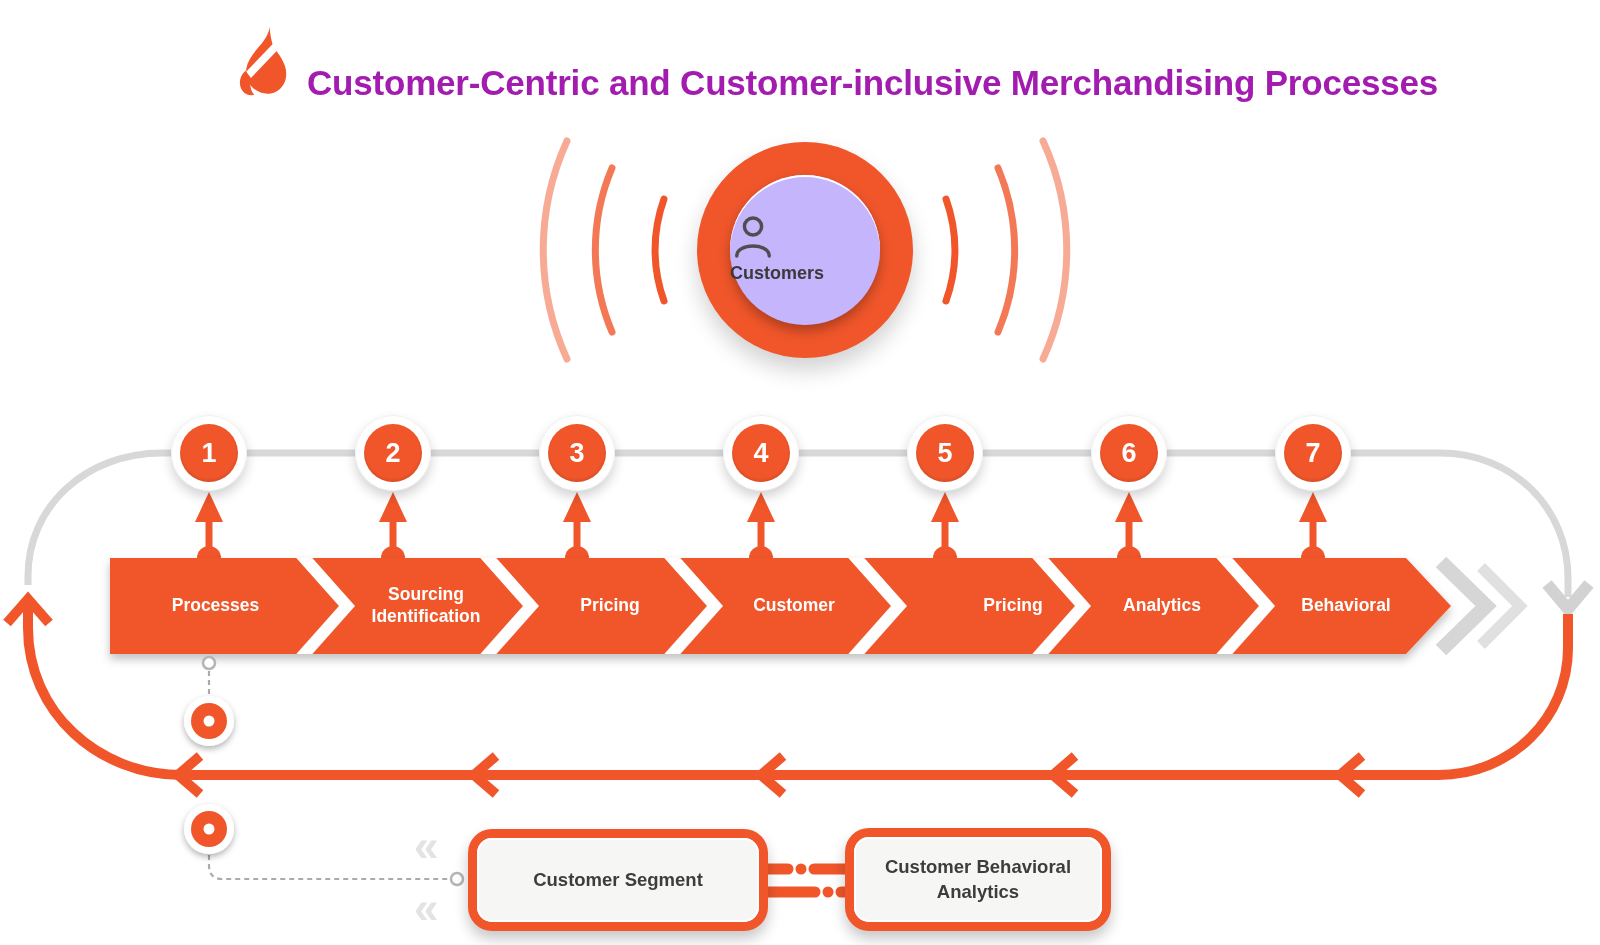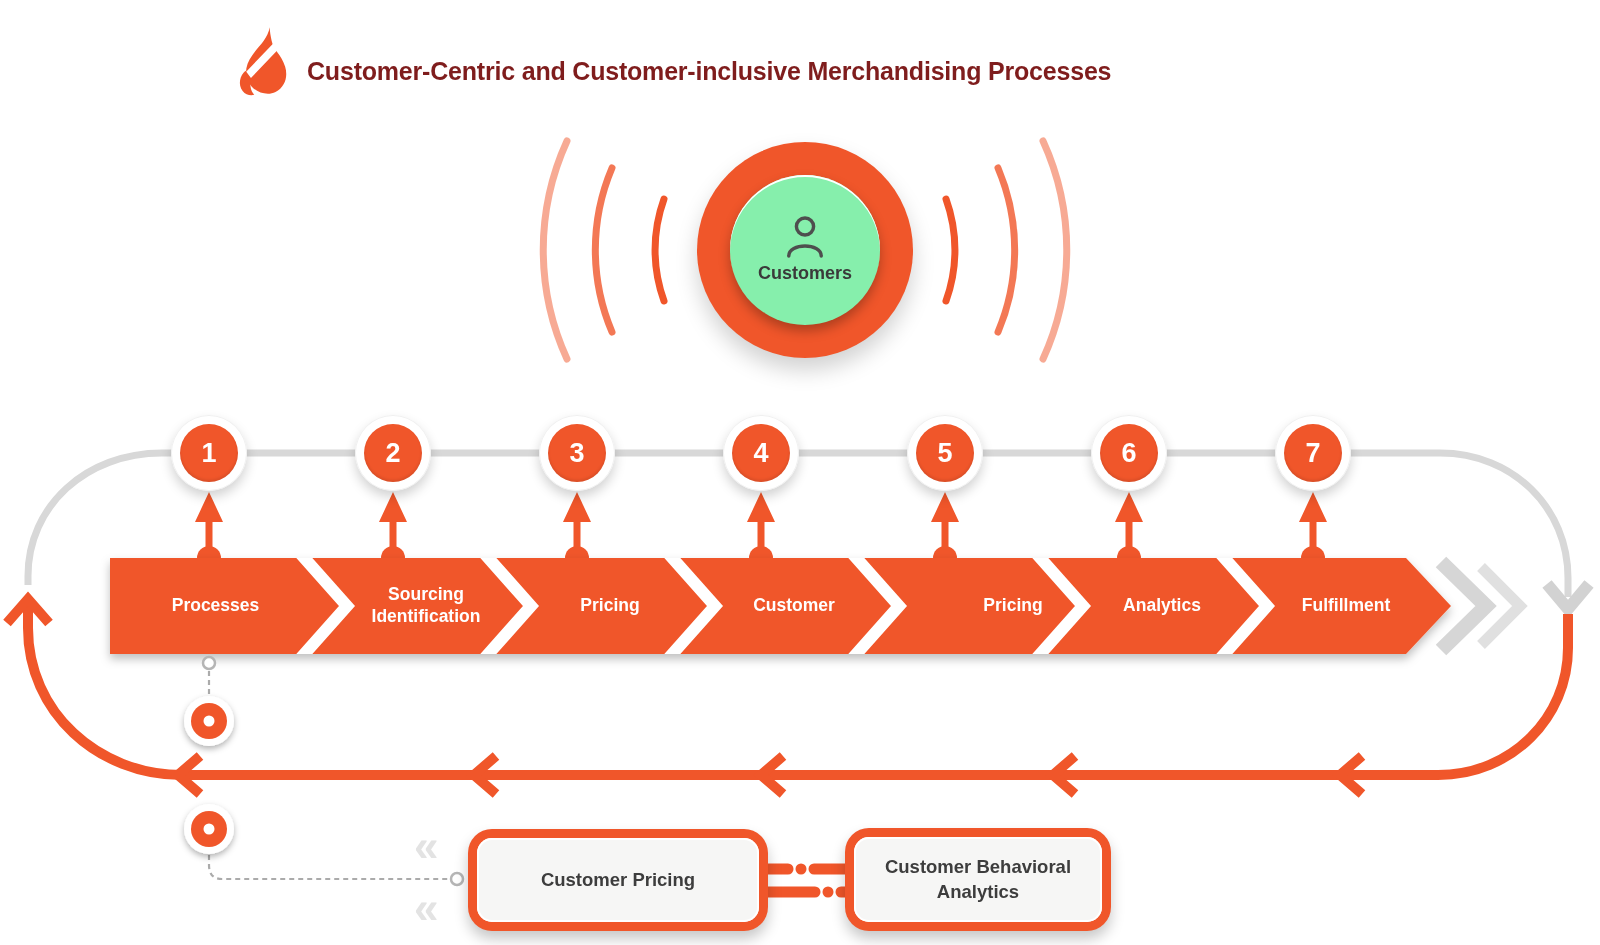--- a/index.html
+++ b/index.html
@@ -5,36 +5,36 @@
   html,body{margin:0;padding:0;}
   body{
     width:1600px;height:945px;position:relative;overflow:hidden;
     background:#ffffff;font-family:"Liberation Sans",sans-serif;
     -webkit-font-smoothing:antialiased;
   }
 
   
   .title{
     position:absolute;left:307px;top:40px;
-    font-size:25px;font-weight:700;color:#7f1d1d;letter-spacing:-0.2px;
+    font-size:35px;font-weight:700;color:#a21caf;letter-spacing:-0.2px;
     white-space:nowrap;
   }
   .flame{position:absolute;left:232px;top:26px;width:58px;height:70px;}
 
   
   .hub-outer{
     position:absolute;left:697px;top:142px;width:216px;height:216px;
     background:#F0562A;border-radius:50%;
     box-shadow:0 12px 22px rgba(0,0,0,.18);
   }
   .hub-inner{
     position:absolute;left:730px;top:175px;width:150px;height:150px;
-    border-radius:50%;background:#86efac;
+    border-radius:50%;background:#c4b5fd;
     box-shadow:0 6px 12px rgba(0,0,0,.28), inset 0 2px 0 #ffffff;
-    display:flex;flex-direction:column;align-items:center;justify-content:center;gap:5px;
+    display:flex;flex-direction:column;justify-content:center;gap:5px;
   }
   .hub-label{font-size:18px;font-weight:700;color:#3a3a3a;}
 
   
   .num-circle{
     position:absolute;top:415px;width:76px;height:76px;border-radius:50%;
     background:#ffffff;
     box-shadow:0 6px 12px rgba(0,0,0,.18), inset 0 0 0 1px #f0f0f0;
     display:flex;align-items:center;justify-content:center;
   }
@@ -244,24 +244,24 @@
 <div class="step-label" style="left:715px;width:184px">
     <span>Customer</span>
   </div>
 <div class="step-label" style="left:934px;width:184px">
     <span>Pricing</span>
   </div>
 <div class="step-label" style="left:1083px;width:184px">
     <span>Analytics</span>
   </div>
 <div class="step-label" style="left:1267px;width:184px">
-    <span>Fulfillment</span>
+    <span>Behavioral</span>
   </div>
 
 <div class="guillemet" style="left:414px;top:824px">«</div>
 <div class="guillemet" style="left:414px;top:886px">«</div>
 
 <div class="fb-box" style="left:468px;top:829px;width:300px;height:102px">
-  <div class="fb-inner">Customer Pricing</div>
+  <div class="fb-inner">Customer Segment</div>
 </div>
 <div class="fb-box" style="left:845px;top:828px;width:266px;height:103px">
   <div class="fb-inner">Customer Behavioral Analytics</div>
 </div>
 
 </body></html>

